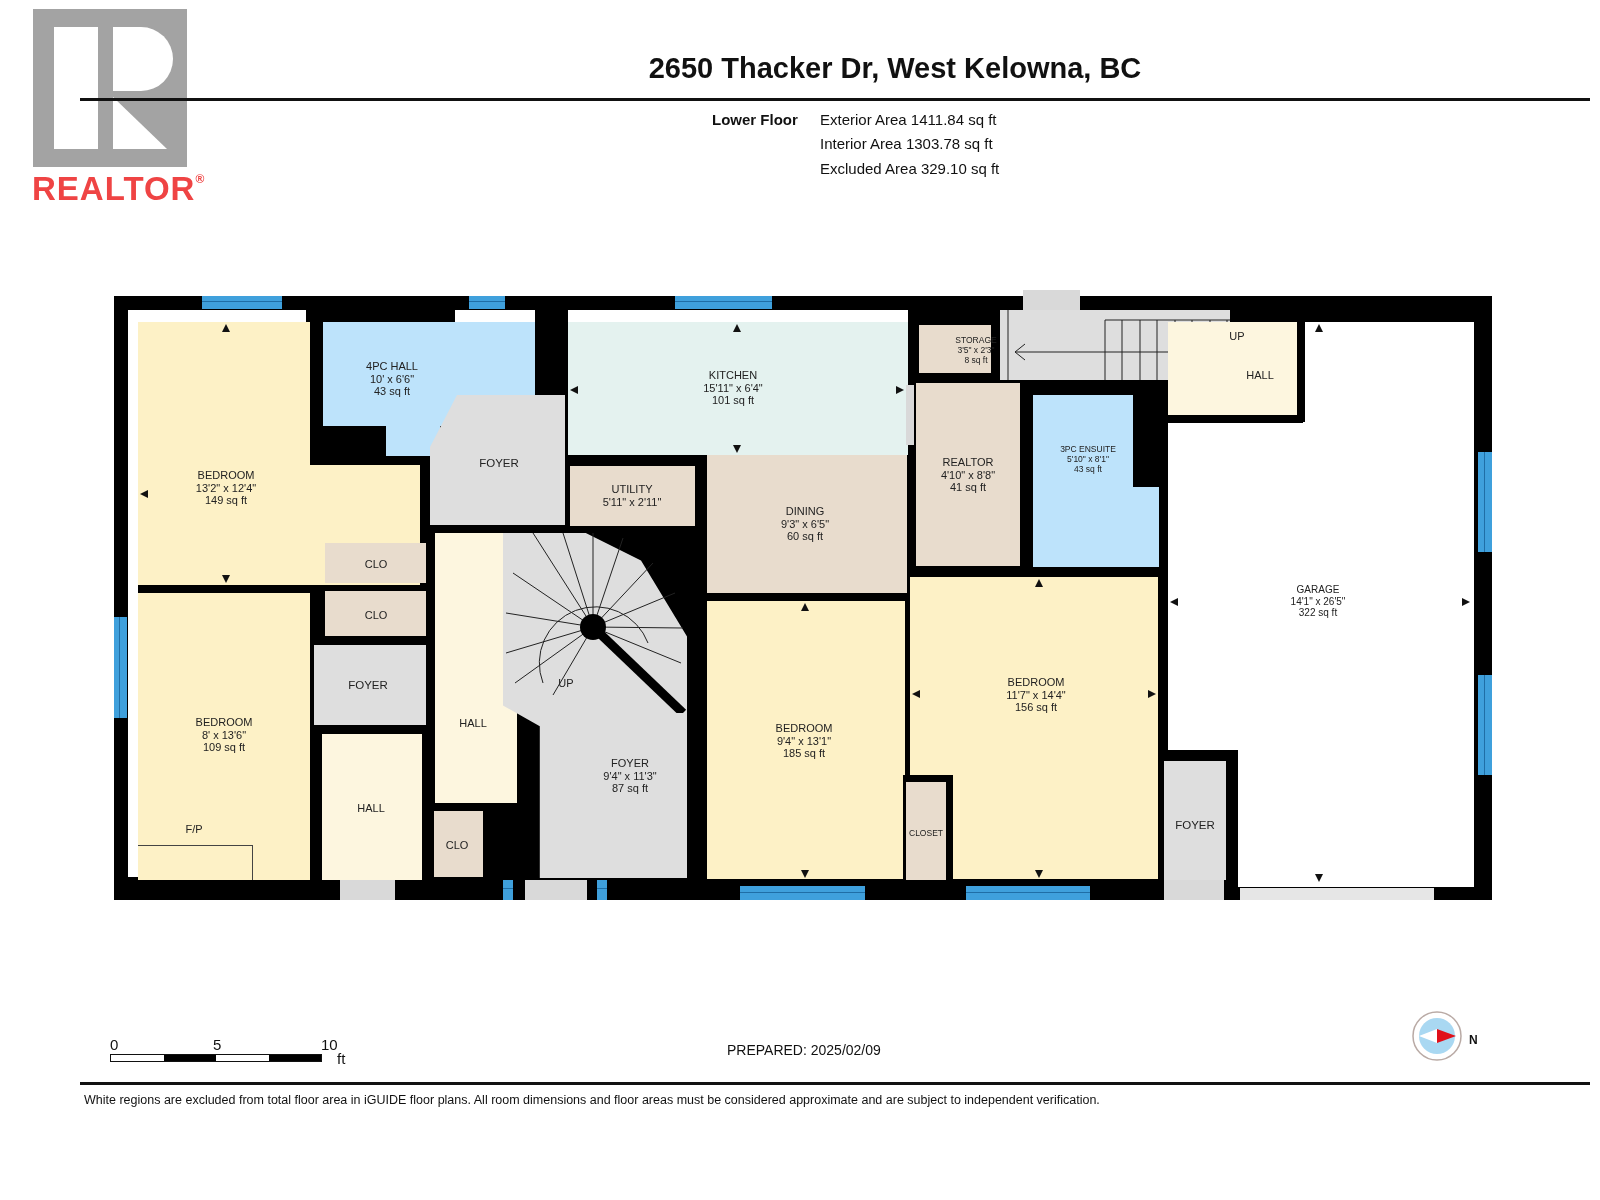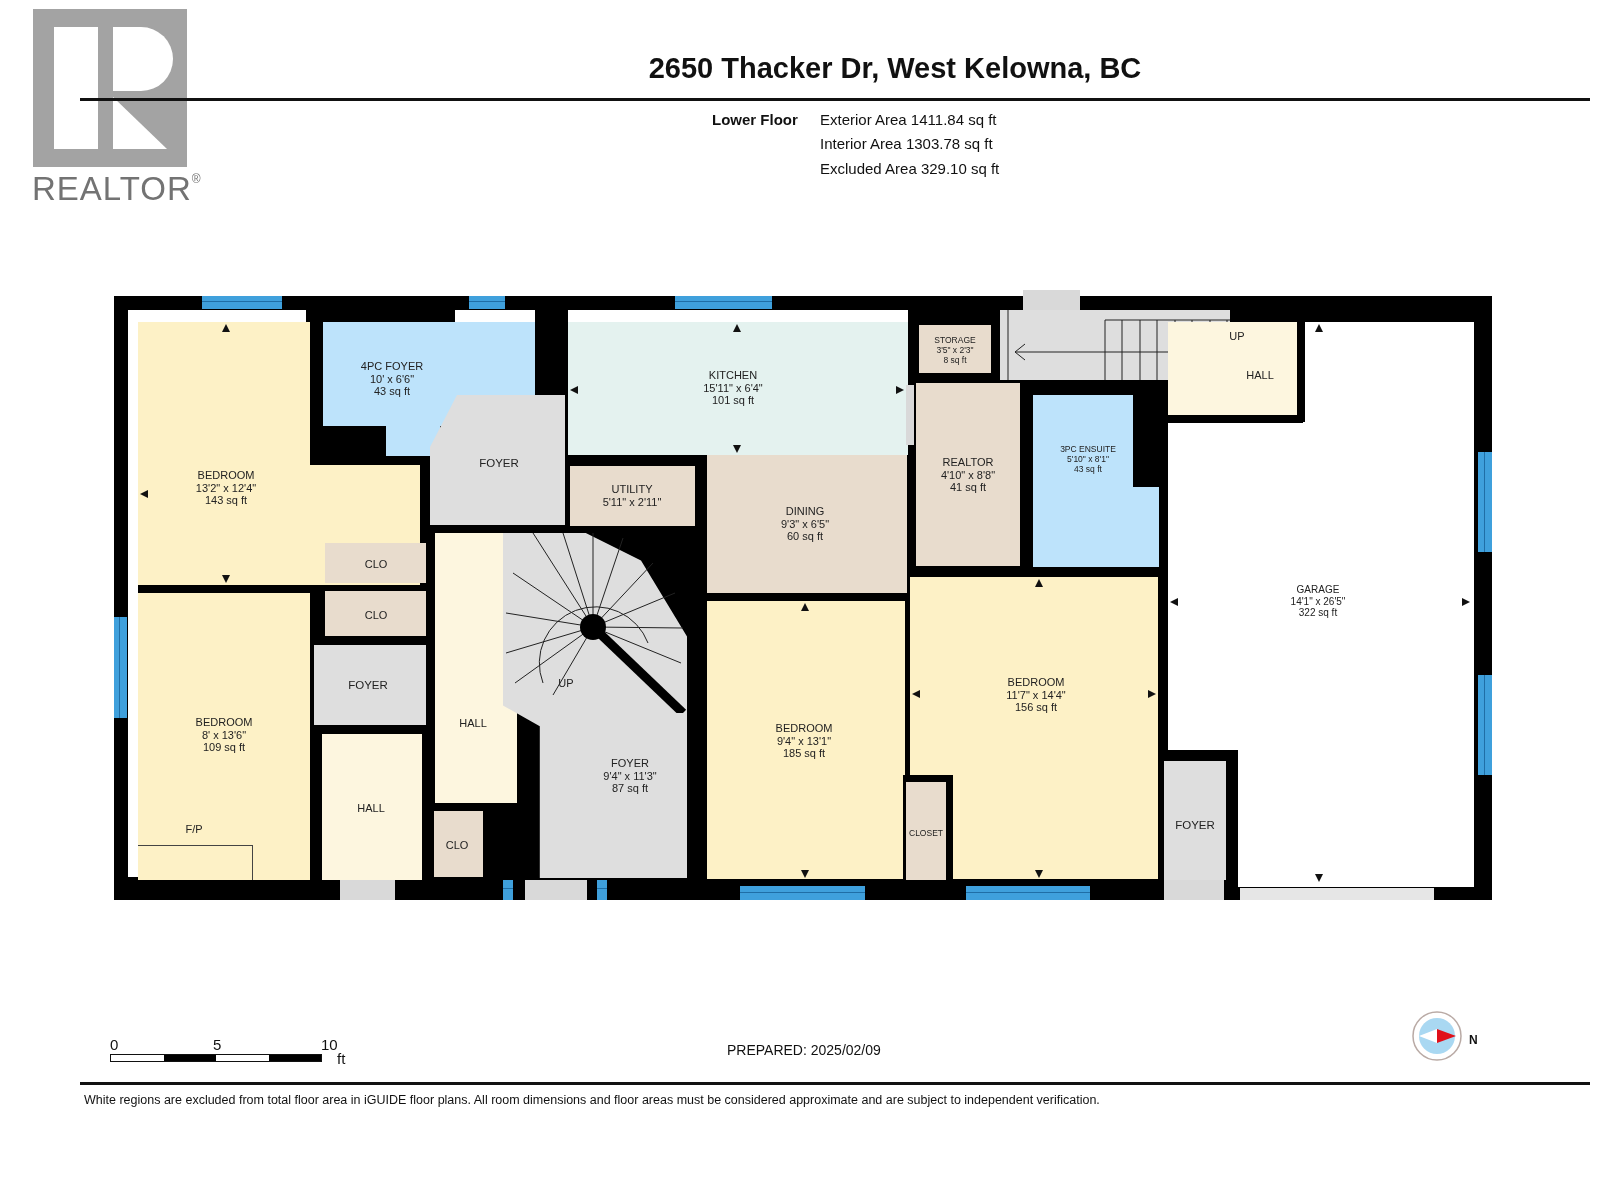--- a/index.html
+++ b/index.html
@@ -1,21 +1,21 @@
 <!DOCTYPE html>
 <html><head>
 <meta charset="utf-8">
 <style>
   html, body { margin:0; padding:0; background:#ffffff; }
   body { width:1600px; height:1200px; position:relative; overflow:hidden; font-family:"Liberation Sans", sans-serif; color:#111; }
   .abs { position:absolute; }
   
   .logo-box { left:33px; top:9px; width:154px; height:158px; background:#a3a3a3; }
   .logo-box svg { display:block; }
-  .logo-text { left:32px; top:170px; font-size:33px; letter-spacing:1px; color:#737373; font-weight:400; }
+  .logo-text { left:32px; top:170px; font-size:33px; letter-spacing:1px; color:#ef4444; font-weight:700; }
   .logo-reg { font-size:12px; vertical-align:top; position:relative; top:2px; }
   .title { left:200px; top:52px; width:1390px; text-align:center; font-size:29px; font-weight:700; color:#111; }
   .rule-top { left:80px; top:98px; width:1510px; height:3px; background:#111; }
   .floor-label { left:712px; top:111px; font-size:15px; font-weight:700; }
   .area-line { left:820px; font-size:15px; }
   
   .plan-base { background:#000; }
   .room { position:absolute; box-sizing:border-box; }
   .r-yellow { background:#fdf1c6; }
   .r-cream { background:#fdf6df; }
@@ -80,27 +80,27 @@
 <div class="win" style="left:503px;top:880px;width:10px;height:20px"></div>
 <div class="win" style="left:597px;top:880px;width:10px;height:20px"></div>
 <div class="win v" style="left:1478px;top:452px;width:14px;height:100px"></div>
 <div class="win v" style="left:1478px;top:675px;width:14px;height:100px"></div>
 
 <div class="room r-yellow" style="left:138px;top:322px;width:172px;height:263px"></div>
 <div class="room r-yellow" style="left:300px;top:465px;width:120px;height:120px"></div>
 <div class="label" style="left:226px;top:469px">
   <div>BEDROOM</div>
     <div>13'2" x 12'4"</div>
-    <div>143 sq ft</div>
+    <div>149 sq ft</div>
 </div>
 
 <div class="room r-blue" style="left:323px;top:322px;width:212px;height:104px"></div>
 <div class="room r-blue" style="left:386px;top:420px;width:54px;height:36px"></div>
 <div class="label" style="left:392px;top:360px">
-  <div>4PC FOYER</div>
+  <div>4PC HALL</div>
     <div>10' x 6'6"</div>
     <div>43 sq ft</div>
 </div>
 
 <div class="room r-grey" style="left:430px;top:395px;width:135px;height:130px;clip-path:polygon(20% 0,100% 0,100% 100%,0 100%,0 40%)"></div>
 <div class="label" style="left:499px;top:457px;font-size:11.5px">FOYER</div>
 
 <div class="room r-mint" style="left:568px;top:322px;width:340px;height:133px"></div>
 <div class="label" style="left:733px;top:369px">
   <div>KITCHEN</div>
@@ -116,21 +116,21 @@
 </div>
 
 <div class="room r-tan" style="left:707px;top:455px;width:200px;height:138px"></div>
 <div class="label" style="left:805px;top:505px">
   <div>DINING</div>
     <div>9'3" x 6'5"</div>
     <div>60 sq ft</div>
 </div>
 
 <div class="room r-tan" style="left:919px;top:325px;width:72px;height:48px"></div>
-<div class="label small" style="left:955px;top:335px">
+<div class="label small" style="left:976px;top:335px">
   <div>STORAGE</div>
     <div>3'5" x 2'3"</div>
     <div>8 sq ft</div>
 </div>
 
 <div class="room r-tan" style="left:916px;top:383px;width:104px;height:183px"></div>
 <div class="label" style="left:968px;top:456px">
   <div>REALTOR</div>
     <div>4'10" x 8'8"</div>
     <div>41 sq ft</div>

